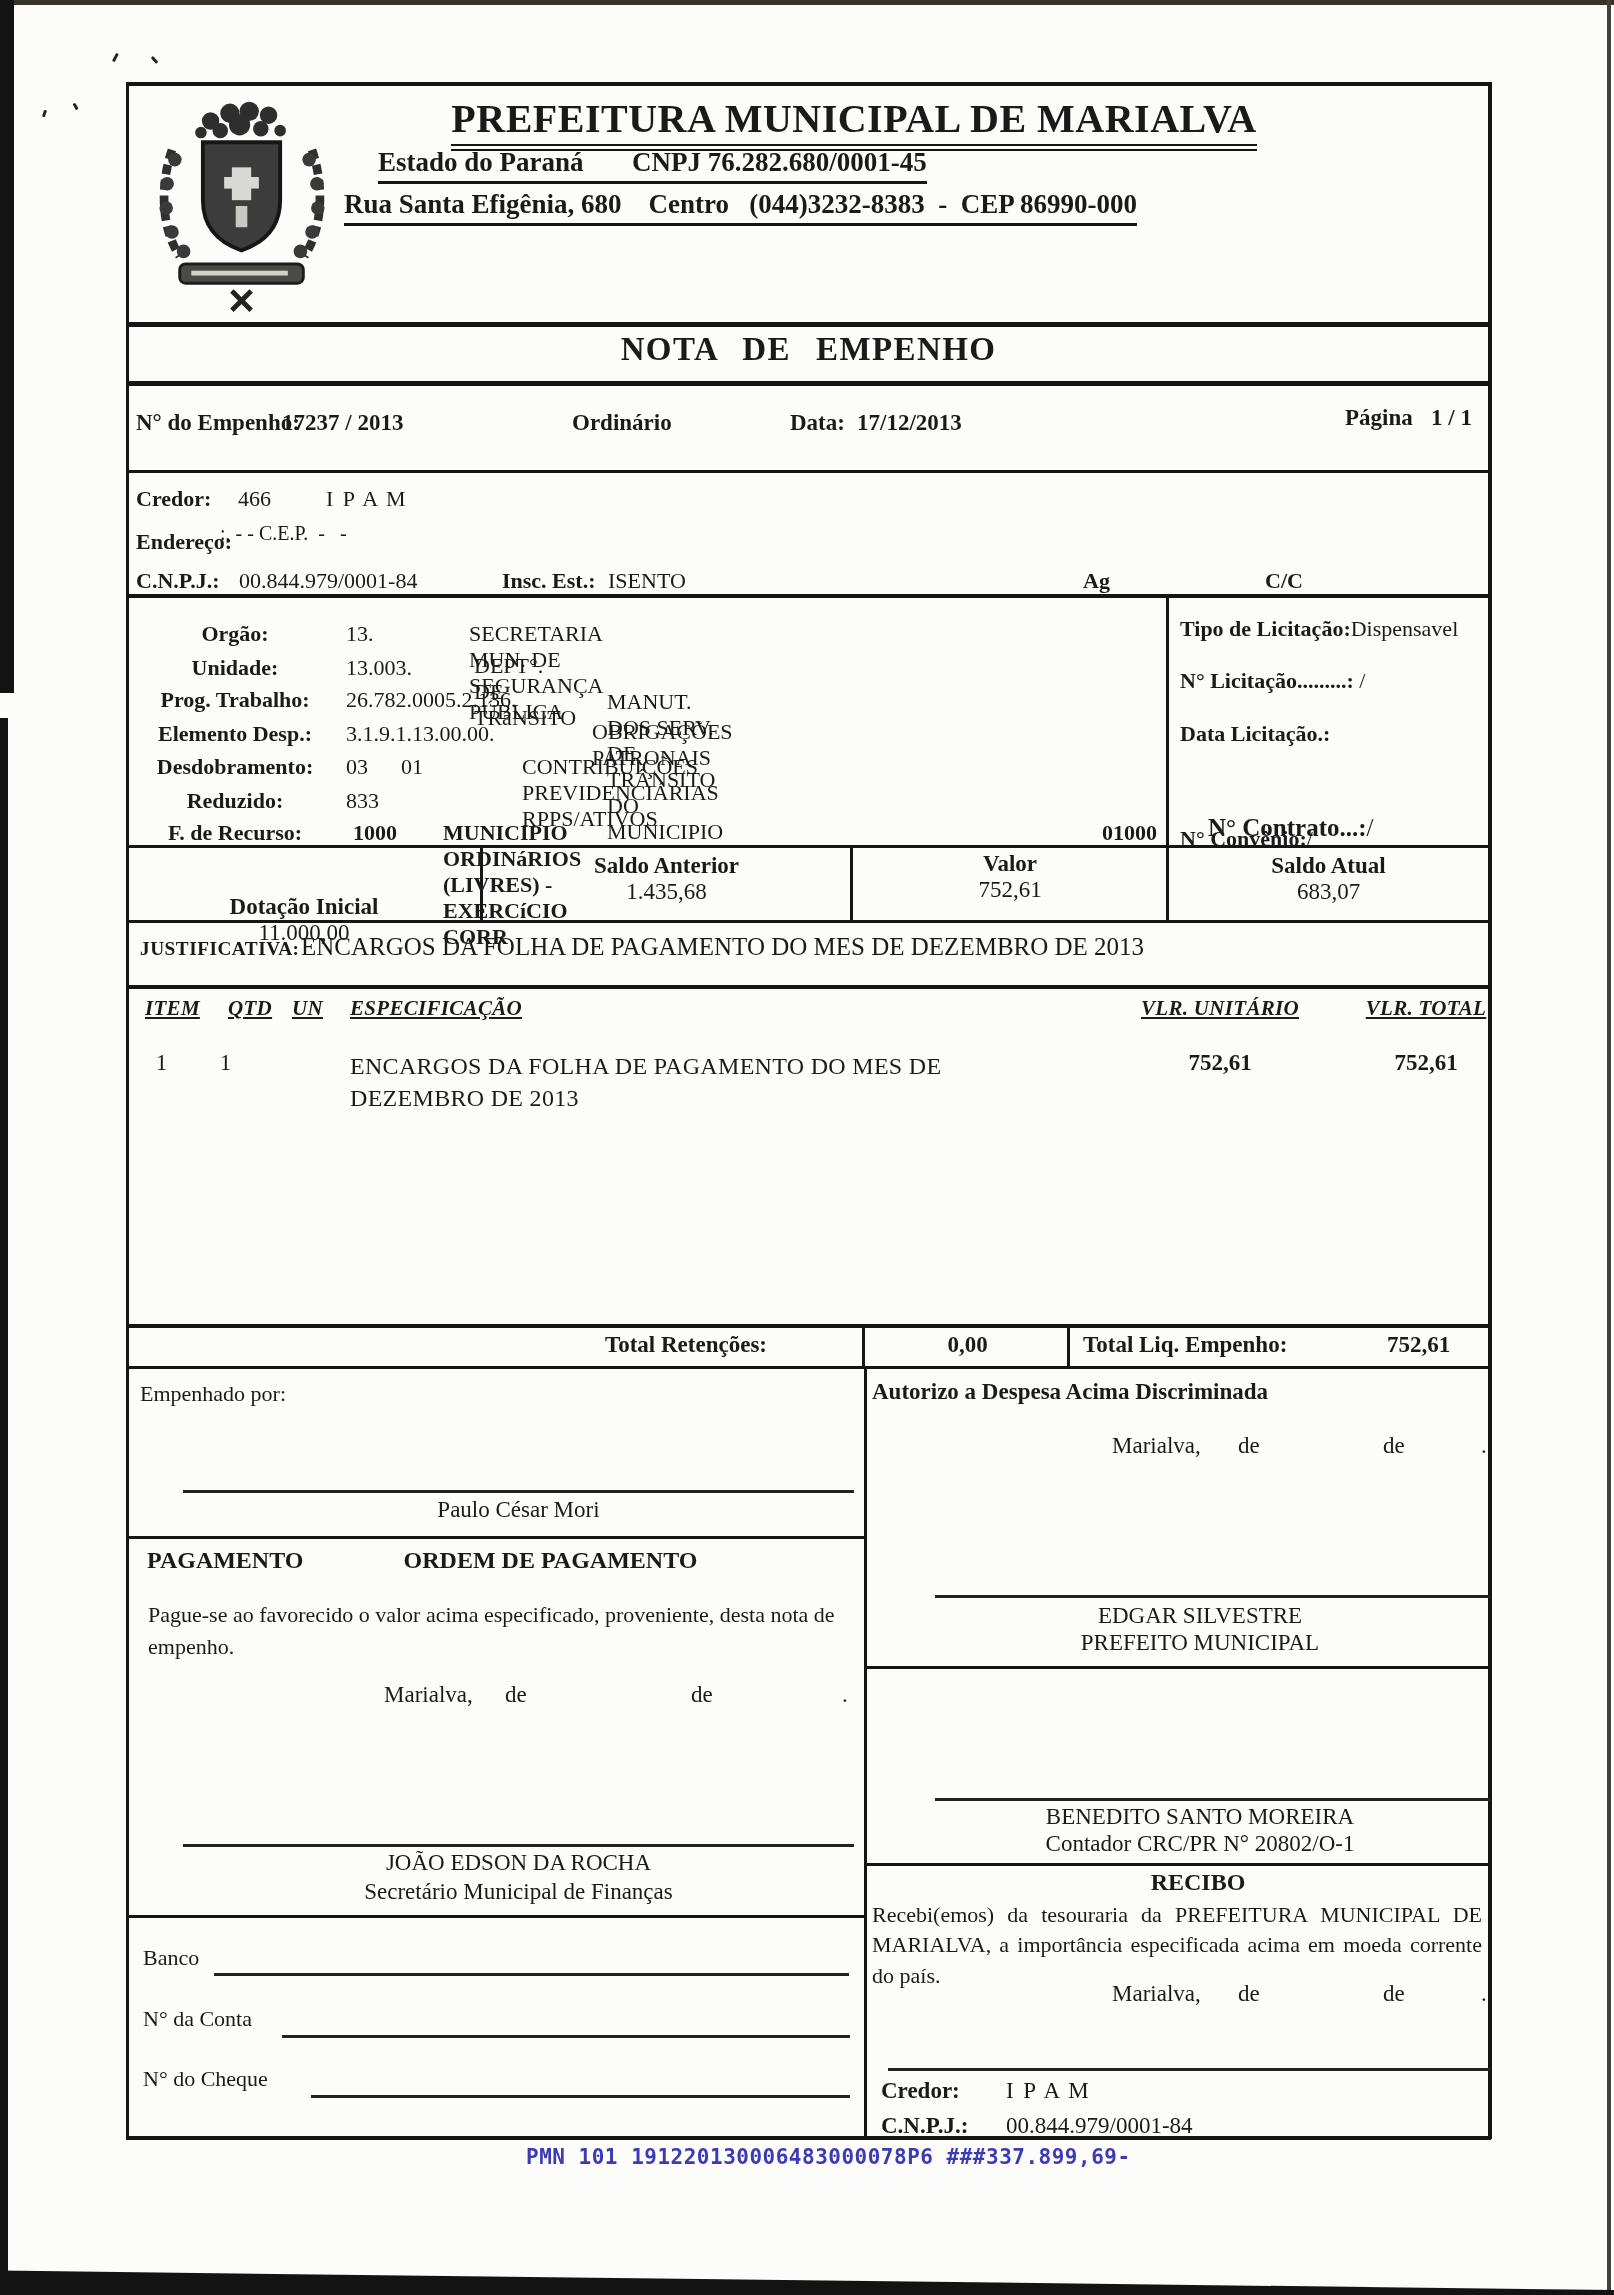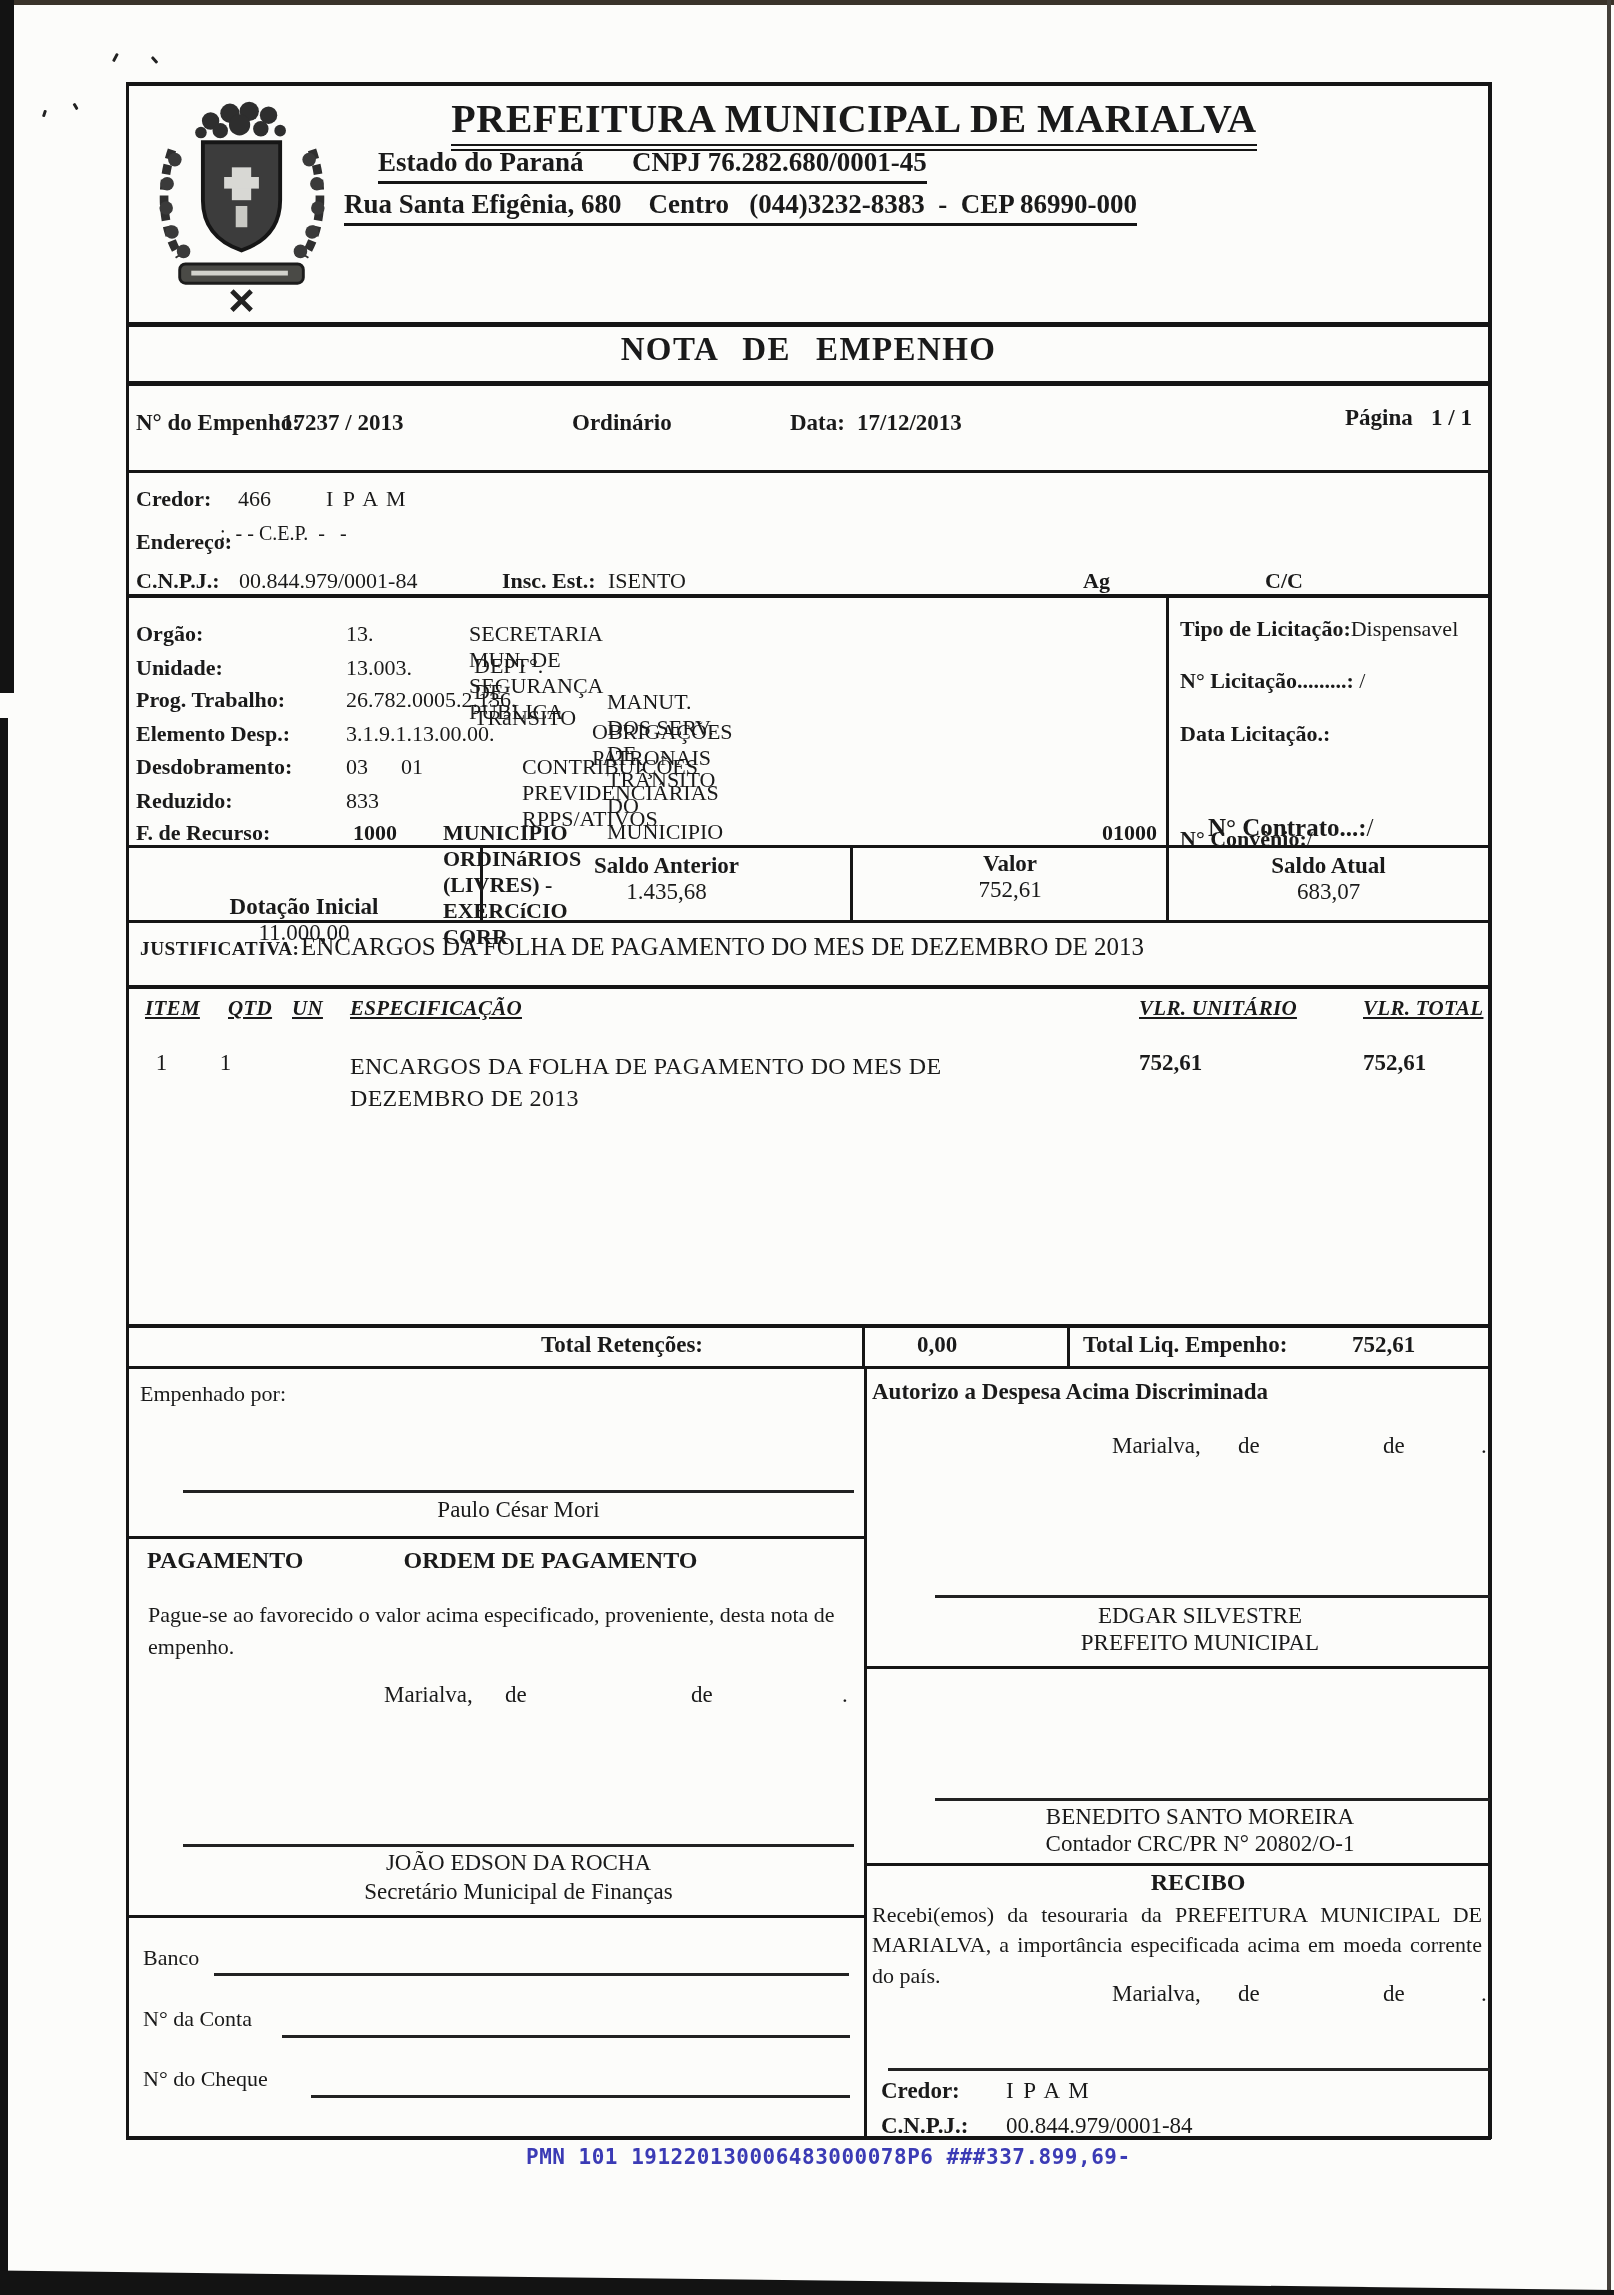--- a/index.html
+++ b/index.html
@@ -7,21 +7,21 @@
     position:relative;
     width:1614px;height:2295px;
     background:#fcfcfa;
     font-family:"Liberation Serif", serif;
     color:#1a1a1a;
     overflow:hidden;
   }
   .abs{position:absolute;}
   .b{font-weight:700;}
   .ctr{text-align:center;}
-  .rt{text-align:left;}
+  .rt{text-align:center;}
   .hline{position:absolute;background:#151515;}
   .vline{position:absolute;background:#151515;}
   .sig{position:absolute;background:#222;height:2.9px;}
   .fill{position:absolute;background:#222;height:2.9px;}
   .itemhead{font-style:italic;font-weight:700;text-decoration:underline;font-size:21px;letter-spacing:0.3px;}
   .speck{position:absolute;background:#222;width:2.9px;border-radius:1px;}
   .edge{position:absolute;background:#131313;}
   .mono-blue{font-family:"DejaVu Sans Mono", monospace;font-weight:700;color:#3b3bb5;}
 </style>
 </head>

